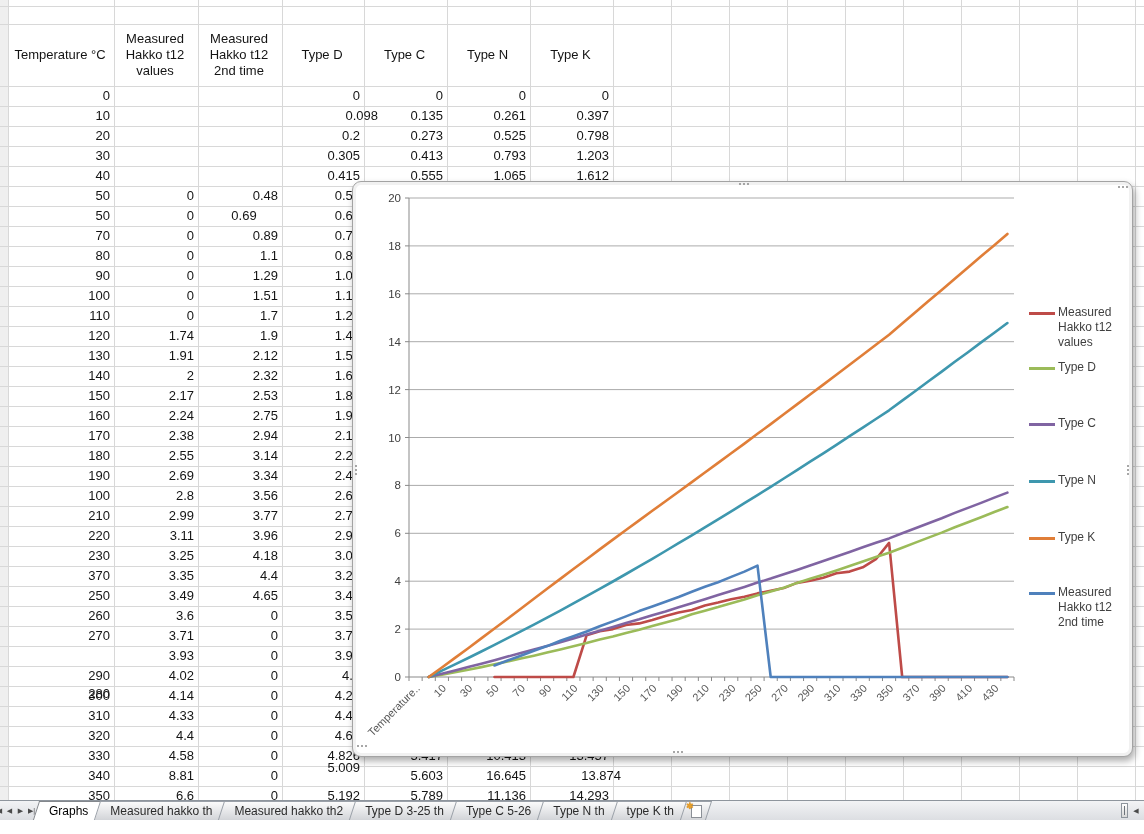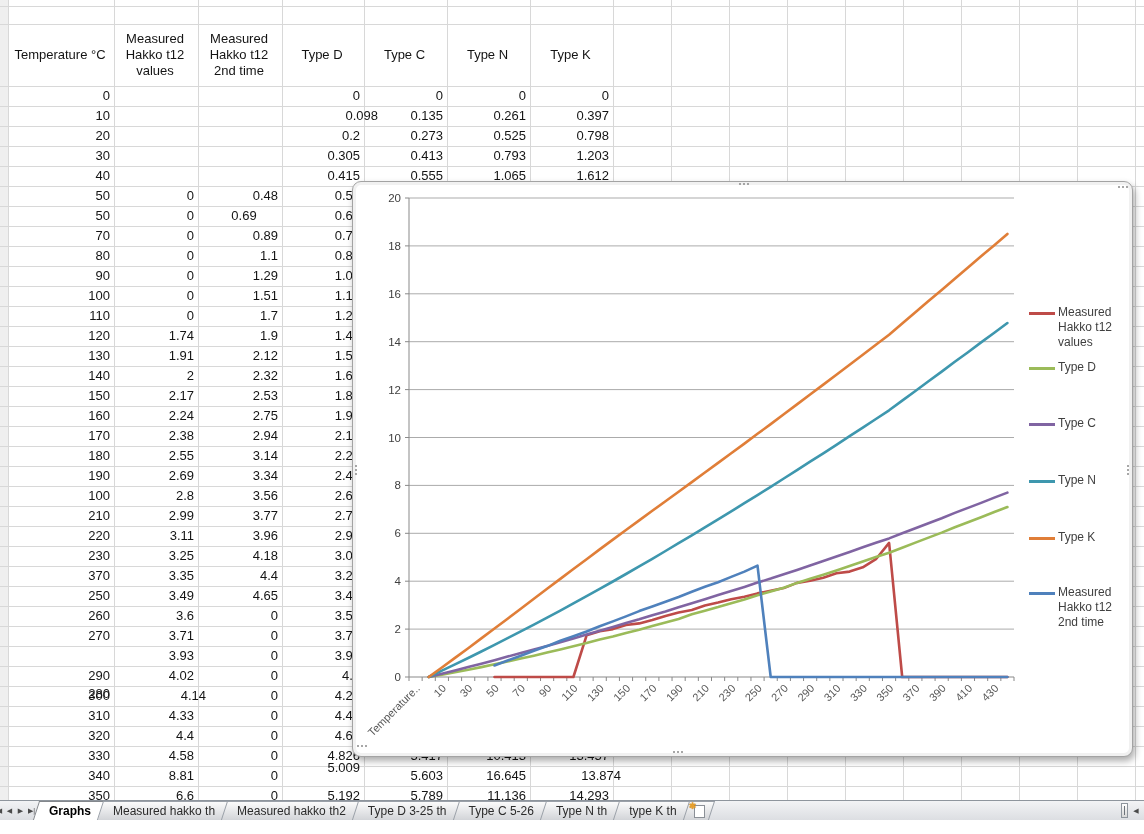--- a/index.html
+++ b/index.html
@@ -29,21 +29,21 @@
   #tabbar{position:absolute;left:0;top:800px;width:1144px;height:20px;
           background:linear-gradient(#f2f3f5,#dcdee2);border-top:1px solid #8e959d;box-sizing:border-box;}
   #tabnav{position:absolute;left:-7px;top:2px;display:flex;}
   .navbtn{width:11px;height:15px;font-size:7px;color:#4a4a4a;text-align:center;line-height:15px;cursor:pointer;}
   #tabs{position:absolute;left:36px;top:0;height:20px;display:flex;}
   .tab{position:relative;height:19px;margin-right:-4px;padding:0 13px;cursor:pointer;}
   .tab .tab-bg{position:absolute;inset:0;transform:skewX(-18deg);
                background:linear-gradient(#fbfbfb,#d2d4d8);border:1px solid #9aa0a8;border-bottom:none;box-sizing:border-box;}
   .tab.active .tab-bg{background:#fff;border-color:#83878c;}
   .tab .tab-label{position:relative;font-size:12px;line-height:18px;color:#2b2b2b;}
-  .tab.active .tab-label{font-weight:bold;color:#000;margin-top:23px;}
+  .tab.active .tab-label{font-weight:normal;color:#000;margin-top:23px;}
   #insert-tab{position:relative;width:26px;height:19px;cursor:pointer;}
   #insert-tab .tab-bg{position:absolute;inset:0;transform:skewX(-18deg);
       background:linear-gradient(#fbfbfb,#d2d4d8);border:1px solid #9aa0a8;border-bottom:none;box-sizing:border-box;}
   #insert-tab .sheet-glyph{position:absolute;left:8px;top:4px;width:9px;height:11px;background:#fff;border:1px solid #8b9097;}
   #insert-tab .star{position:absolute;left:3px;top:0px;font-size:9px;color:#e8a02c;text-shadow:0 0 1px #b36d00;}
   #tab-right{position:absolute;right:2px;top:2px;display:flex;align-items:center;}
   #tab-split{width:7px;height:15px;background:linear-gradient(#fff,#d8d8d8);border:1px solid #8e959d;box-sizing:border-box;margin-right:2px;}
   #tab-split::after{content:"";display:block;width:1px;height:9px;margin:2px auto 0;background:#6d737a;}
   #hscroll-left{width:12px;height:15px;font-size:7px;color:#4a4a4a;text-align:center;line-height:15px;}
   
@@ -242,21 +242,21 @@
         <div class="cell num" style="left: 282px; top: 626px; width: 78px; height: 20px;">3.73</div>
         <div class="cell num" style="left: 8px; top: 684px; width: 102px; height: 20px;">280</div>
         <div class="cell num" style="left: 114px; top: 646px; width: 80px; height: 20px;">3.93</div>
         <div class="cell num" style="left: 198px; top: 646px; width: 80px; height: 20px;">0</div>
         <div class="cell num" style="left: 282px; top: 646px; width: 78px; height: 20px;">3.93</div>
         <div class="cell num" style="left: 8px; top: 666px; width: 102px; height: 20px;">290</div>
         <div class="cell num" style="left: 114px; top: 666px; width: 80px; height: 20px;">4.02</div>
         <div class="cell num" style="left: 198px; top: 666px; width: 80px; height: 20px;">0</div>
         <div class="cell num" style="left: 282px; top: 666px; width: 78px; height: 20px;">4.1</div>
         <div class="cell num" style="left: 8px; top: 686px; width: 102px; height: 20px;">300</div>
-        <div class="cell num" style="left: 126px; top: 686px; width: 80px; height: 20px;">4.14</div>
+        <div class="cell num" style="left: 114px; top: 686px; width: 80px; height: 20px;">4.14</div>
         <div class="cell num" style="left: 198px; top: 686px; width: 80px; height: 20px;">0</div>
         <div class="cell num" style="left: 282px; top: 686px; width: 78px; height: 20px;">4.27</div>
         <div class="cell num" style="left: 8px; top: 706px; width: 102px; height: 20px;">310</div>
         <div class="cell num" style="left: 114px; top: 706px; width: 80px; height: 20px;">4.33</div>
         <div class="cell num" style="left: 198px; top: 706px; width: 80px; height: 20px;">0</div>
         <div class="cell num" style="left: 282px; top: 706px; width: 78px; height: 20px;">4.45</div>
         <div class="cell num" style="left: 8px; top: 726px; width: 102px; height: 20px;">320</div>
         <div class="cell num" style="left: 114px; top: 726px; width: 80px; height: 20px;">4.4</div>
         <div class="cell num" style="left: 198px; top: 726px; width: 80px; height: 20px;">0</div>
         <div class="cell num" style="left: 282px; top: 726px; width: 78px; height: 20px;">4.64</div>

